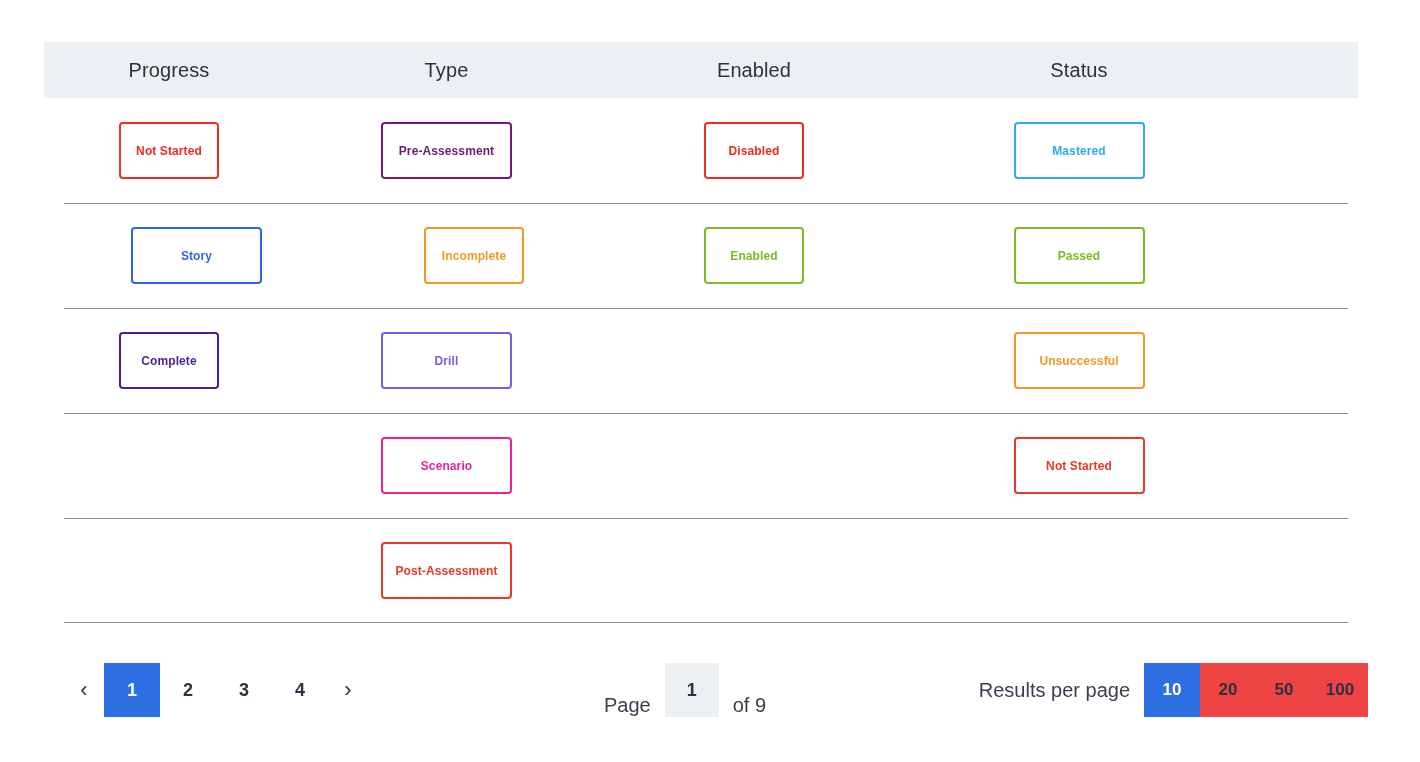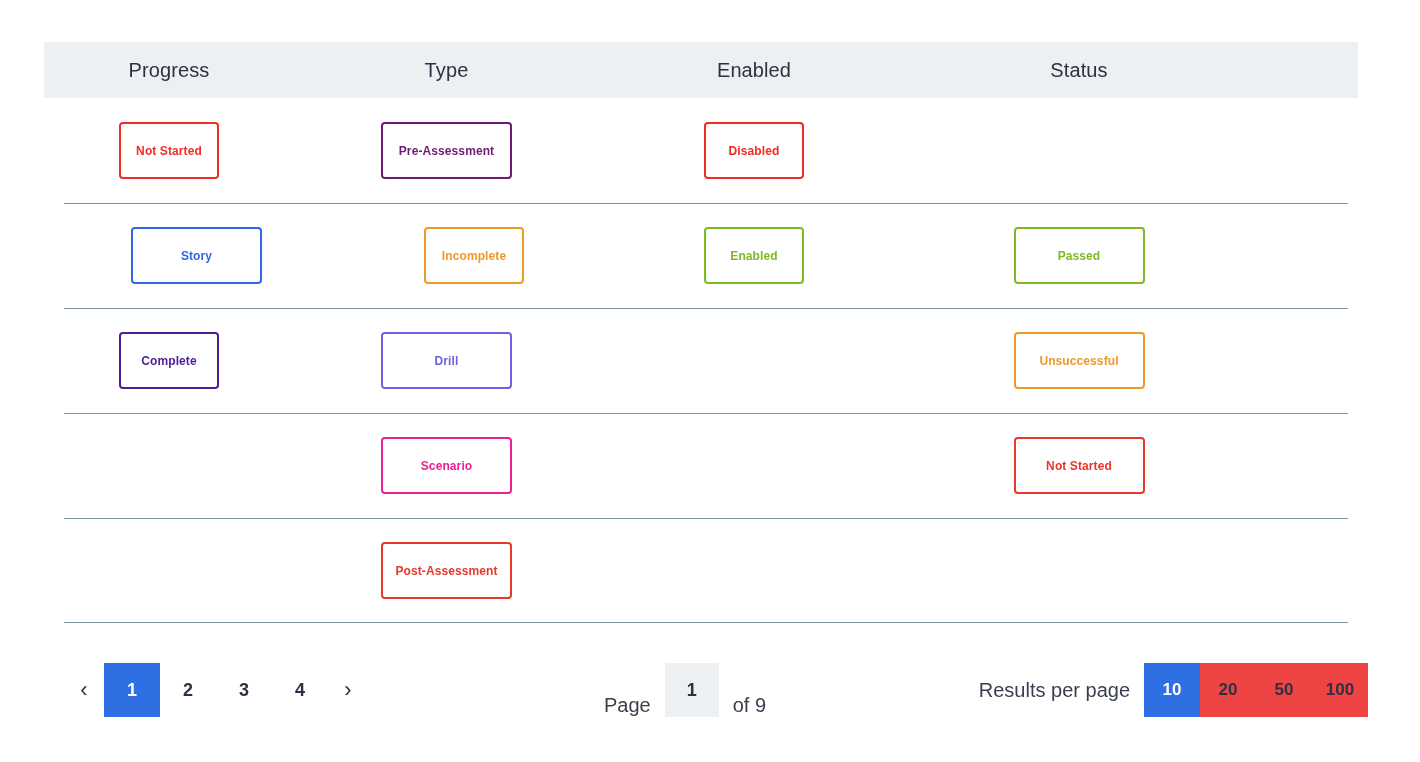--- a/index.html
+++ b/index.html
@@ -242,20 +242,23 @@
       <div class="row">
         <div class="cell col-progress">
           <span class="badge badge-w-100" style="color: rgb(238, 45, 36);">Not Started</span>
         </div>
         <div class="cell col-type">
           <span class="badge badge-w-131" style="color: #701a75;">Pre-Assessment</span>
         </div>
         <div class="cell col-enabled">
           <span class="badge badge-w-100" style="color: rgb(238, 45, 36);">Disabled</span>
         </div>
+        <div class="cell col-status">
+          <span class="badge badge-w-131" style="color: rgb(47, 172, 232);">Mastered</span>
+        </div>
         <div class="cell col-spare"></div>
       </div>
 
       <div class="row">
         <div class="cell col-type">
           <span class="badge badge-w-131" style="color: rgb(51, 102, 224);">Story</span>
         </div>
         <div class="cell col-progress">
           <span class="badge badge-w-100" style="color: rgb(238, 154, 40);">Incomplete</span>
         </div>

